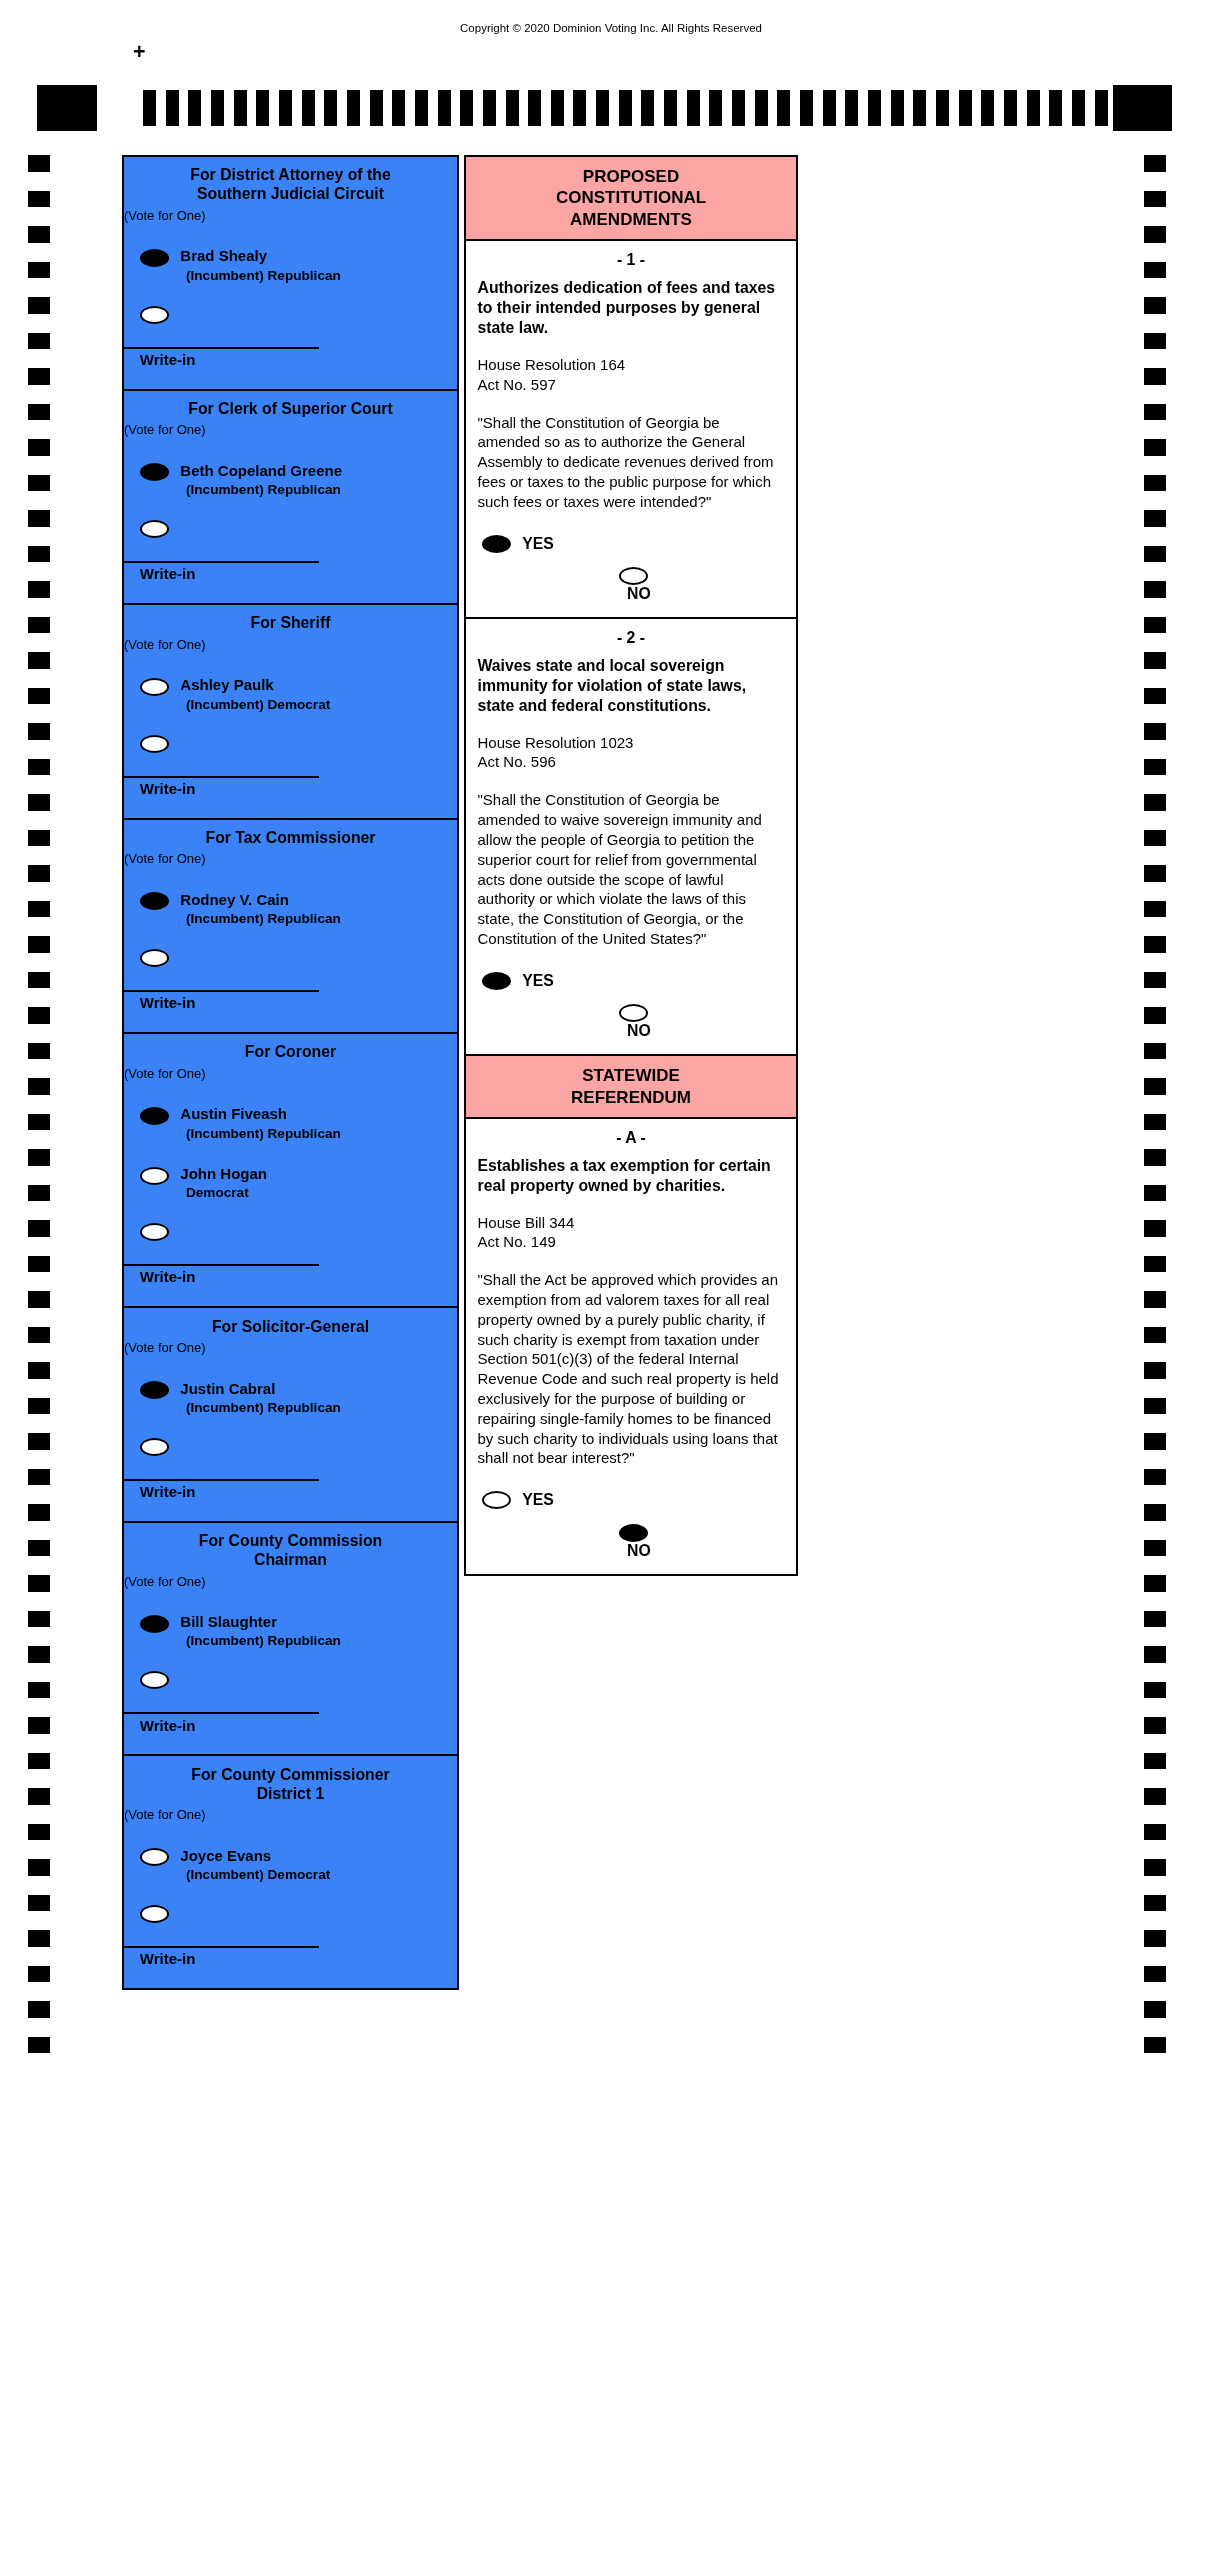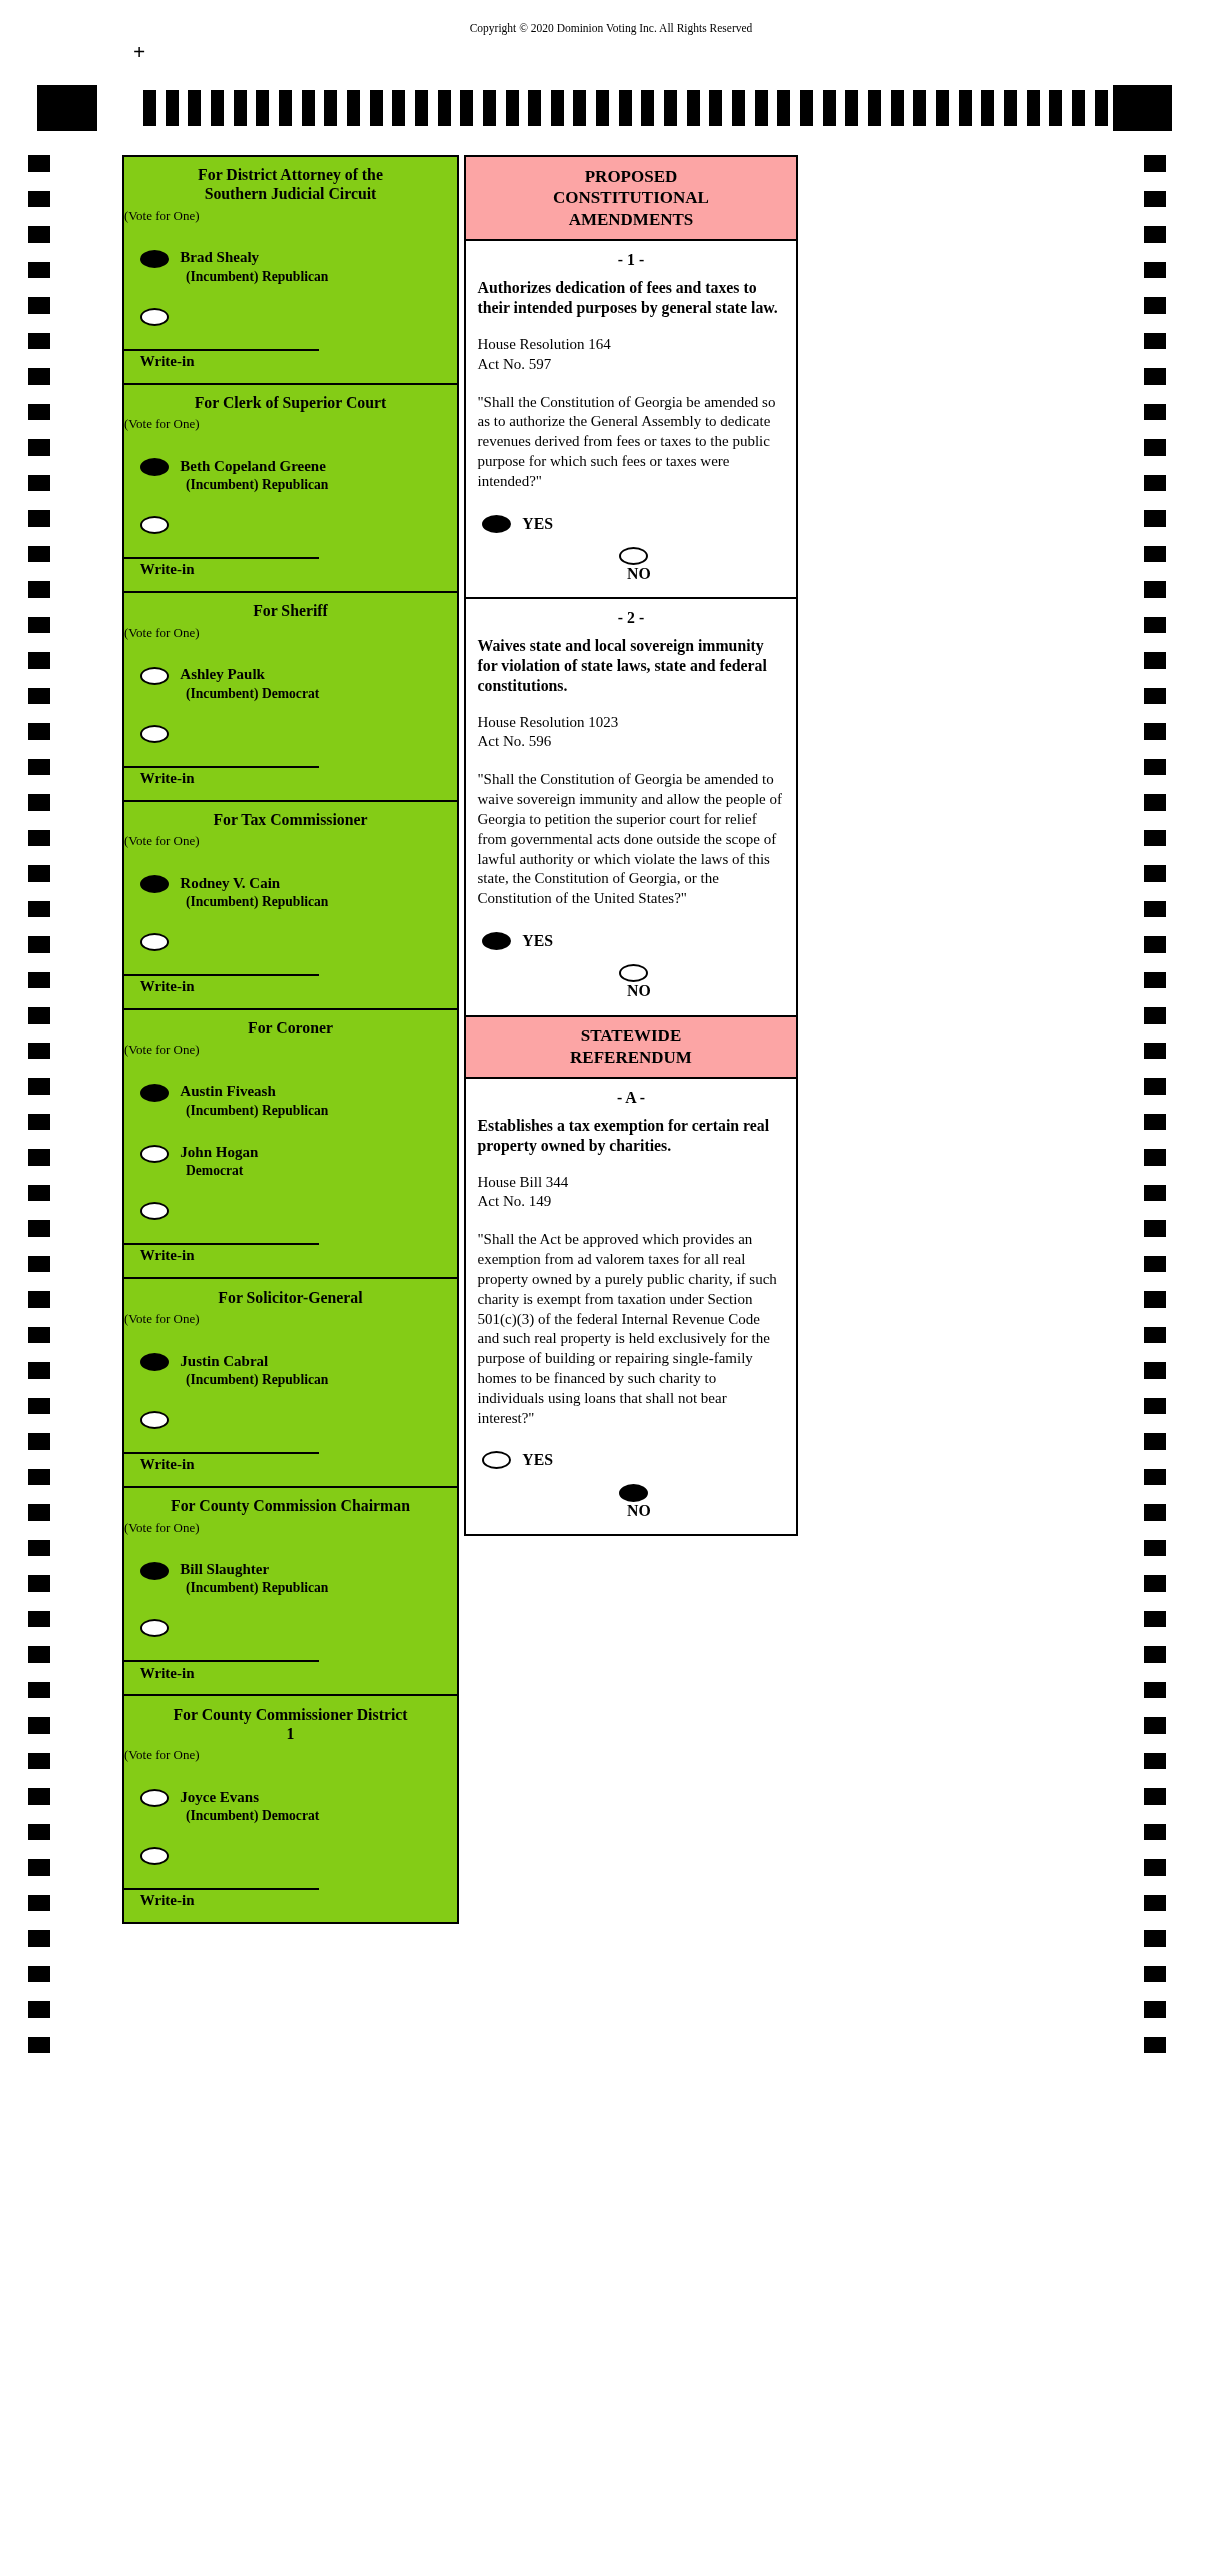--- a/index.html
+++ b/index.html
@@ -3,39 +3,39 @@
 <meta charset="utf-8">
 <style>
   * { box-sizing: border-box; }
   html, body { margin: 0; padding: 0; background: #fff; }
   .ballot {
     position: relative;
     width: 1222px;
     height: 2056px;
     background: #fff;
     color: #000;
-    font-family: Liberation Serif, serif;
+    font-family: Liberation Sans, sans-serif;
     overflow: hidden;
   }
 
   
   .copyright { position: absolute; top: 21.5px; left: 0; width: 100%; text-align: center; font-size: 11.5px; }
   .corner-plus { position: absolute; left: 133px; top: 40px; font-size: 21.5px; font-weight: bold; }
   .block { position: absolute; background: #000; }
   .timing-row { position: absolute; display: flex; justify-content: space-between; }
   .timing-row .tbar { width: 13px; height: 36px; background: #000; }
   .side-col { position: absolute; display: flex; flex-direction: column; gap: 19px; }
   .side-col .smark { width: 22px; height: 16.5px; background: #000; }
 
   
   .column { position: absolute; }
   .column > div + div { margin-top: -2.1px; }
 
   
-  .contest { border: 2.1px solid #000; background: #84cc16; padding-bottom: 13px; }
+  .contest { border: 2.1px solid #000; background: #3b82f6; padding-bottom: 21px; }
   .c-title { font-weight: bold; font-size: 15.8px; line-height: 1.2; text-align: center; padding-top: 9.3px; max-width: 243px; margin: 0 auto; }
   .c-vote { font-size: 13px; text-align: left; margin-top: 3.6px; }
   .cand-row { display: flex; align-items: flex-start; padding: 0 8.6px 0 15.8px; margin-top: 26px; }
   .empty-row { margin-top: 23px; }
   .oval { width: 29px; height: 18px; border: 2.1px solid #000; border-radius: 50%; flex: 0 0 auto; background: #fff; }
   .oval.filled { background: #000; }
   .cand-text { margin-left: 11.5px; margin-top: -0.7px; }
   .cand-name { font-weight: bold; font-size: 15px; line-height: 1.1; }
   .cand-detail { font-weight: bold; font-size: 13.6px; margin-top: 2.9px; margin-left: 5.7px; }
   .writein { margin-top: 23px; }

